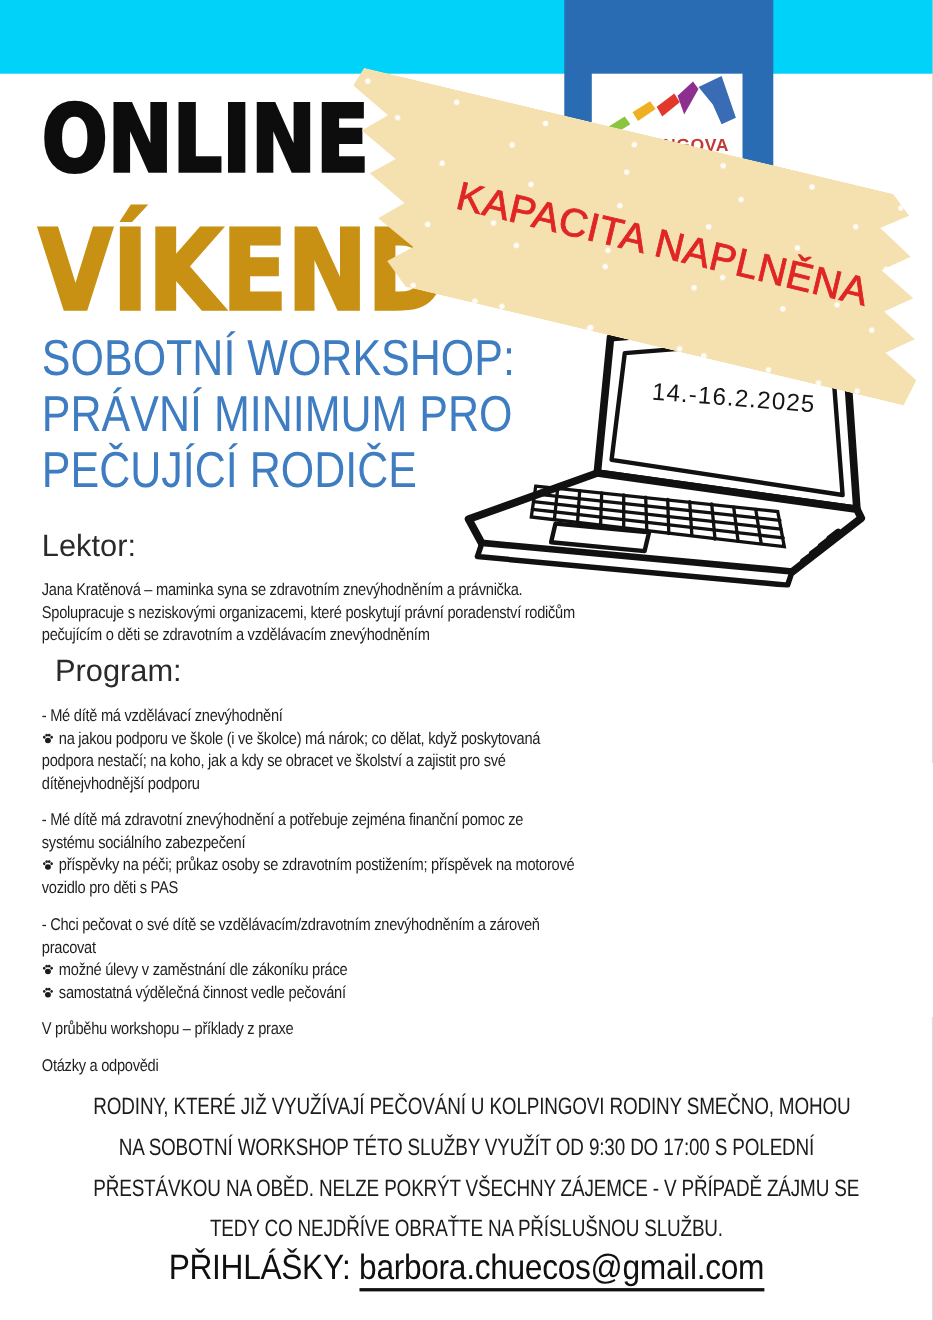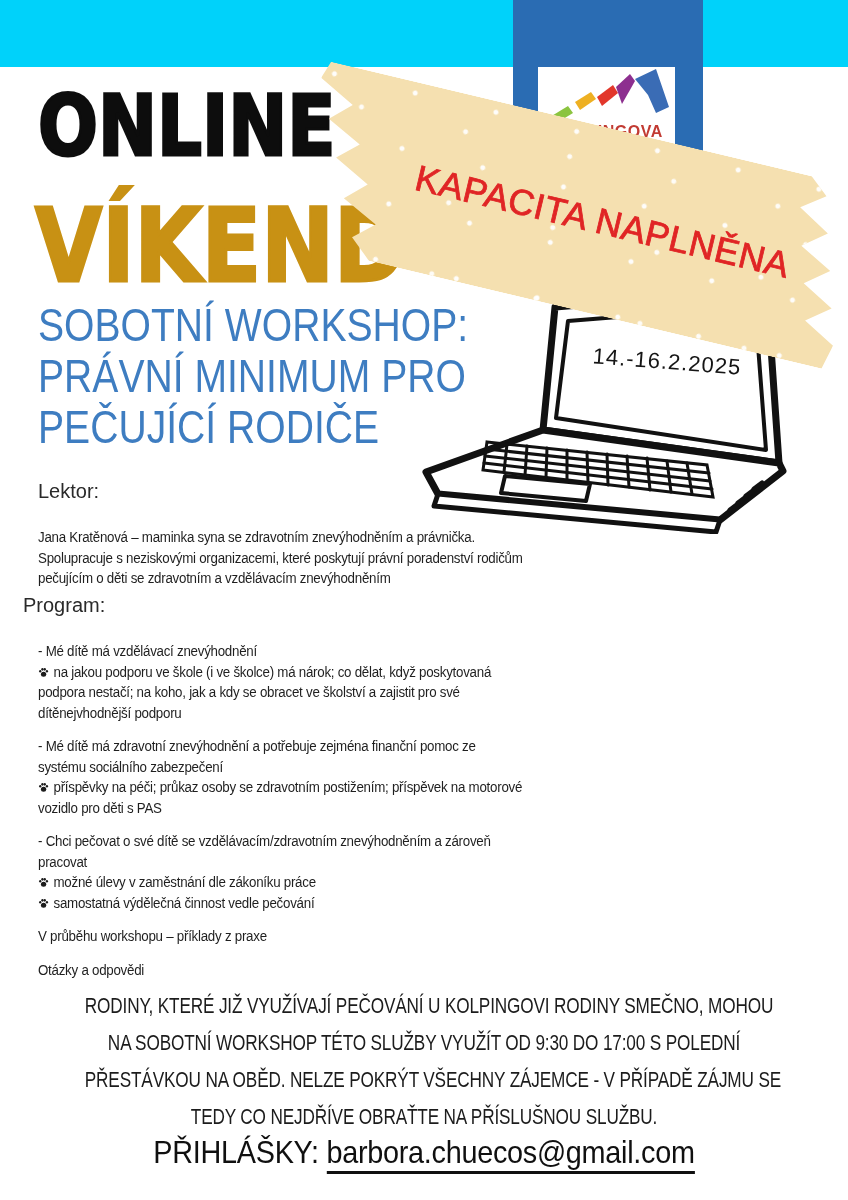--- a/index.html
+++ b/index.html
@@ -18,23 +18,23 @@
   .title1{left:38px;top:84px;font-family:"DejaVu Sans","Liberation Sans",sans-serif;
           font-size:84px;font-weight:bold;line-height:1;color:#0d0d0d;
           -webkit-text-stroke:3px #0d0d0d;transform:scaleX(.84);transform-origin:left top;z-index:4;}
   .title2{left:35px;top:196px;font-family:"DejaVu Sans","Liberation Sans",sans-serif;
           font-size:101px;font-weight:bold;line-height:1;color:#c89114;
           -webkit-text-stroke:3px #c89114;transform:scaleX(.86);transform-origin:left top;z-index:4;}
   .subtitle{left:38px;top:300px;font-size:46px;line-height:51px;color:#3e7dc1;
             transform:scaleX(.85);transform-origin:left top;z-index:4;white-space:nowrap;}
 
   
-  .h-label{font-size:20px;color:#2a2a2a;z-index:4;}
+  .h-label{font-size:28px;color:#2a2a2a;z-index:4;}
   .h-lektor{left:38px;top:480px;}
-  .h-program{left:23px;top:594px;}
+  .h-program{left:50px;top:594px;}
   .para{left:38px;top:527px;font-size:15.5px;line-height:20.5px;letter-spacing:-.3px;
         transform:scaleX(.86);transform-origin:left top;white-space:nowrap;z-index:4;}
   .program{left:38px;top:641px;font-size:15.5px;line-height:20.5px;letter-spacing:-.3px;
            transform:scaleX(.86);transform-origin:left top;white-space:nowrap;z-index:4;}
   .pline{display:block;}
   .pgap{height:13px;}
   .paw{display:inline-block;width:13px;height:12px;margin-right:5px;position:relative;top:1px;}
 
   .footer{left:0;top:988px;width:848px;text-align:center;font-size:21.5px;line-height:37px;
           color:#1c1c1c;letter-spacing:-.2px;transform:scaleX(.8);transform-origin:center top;

